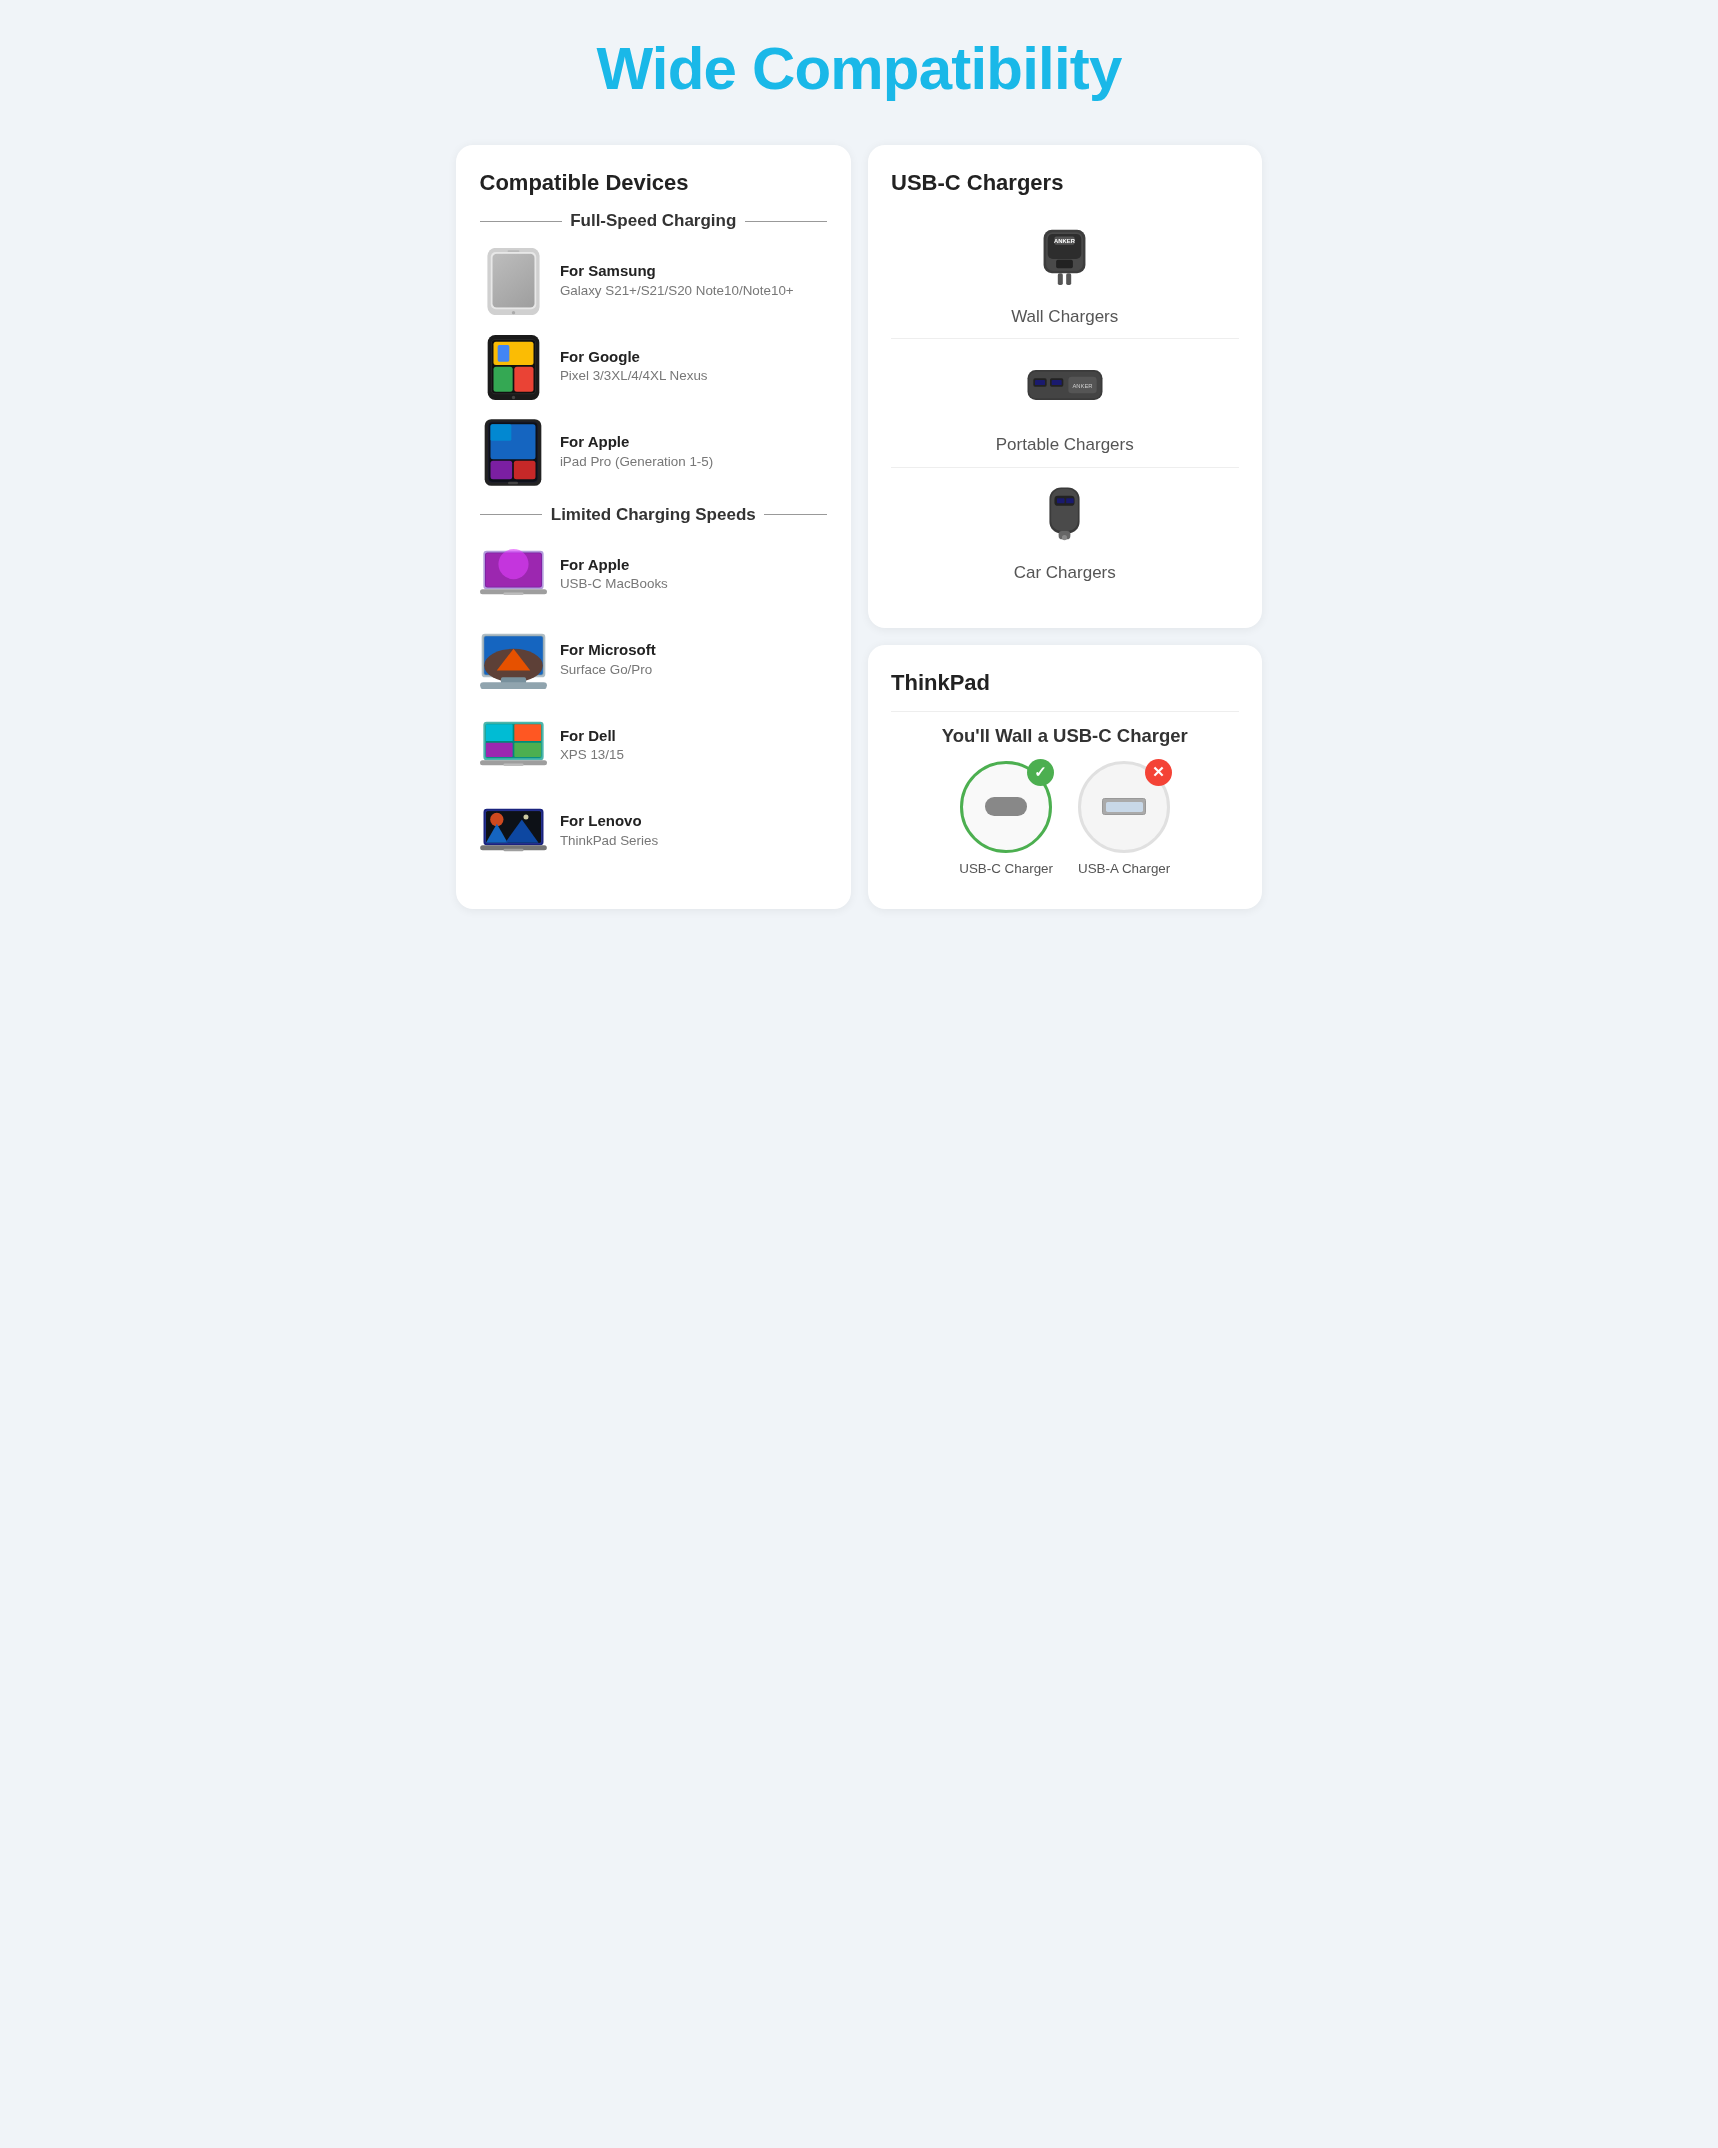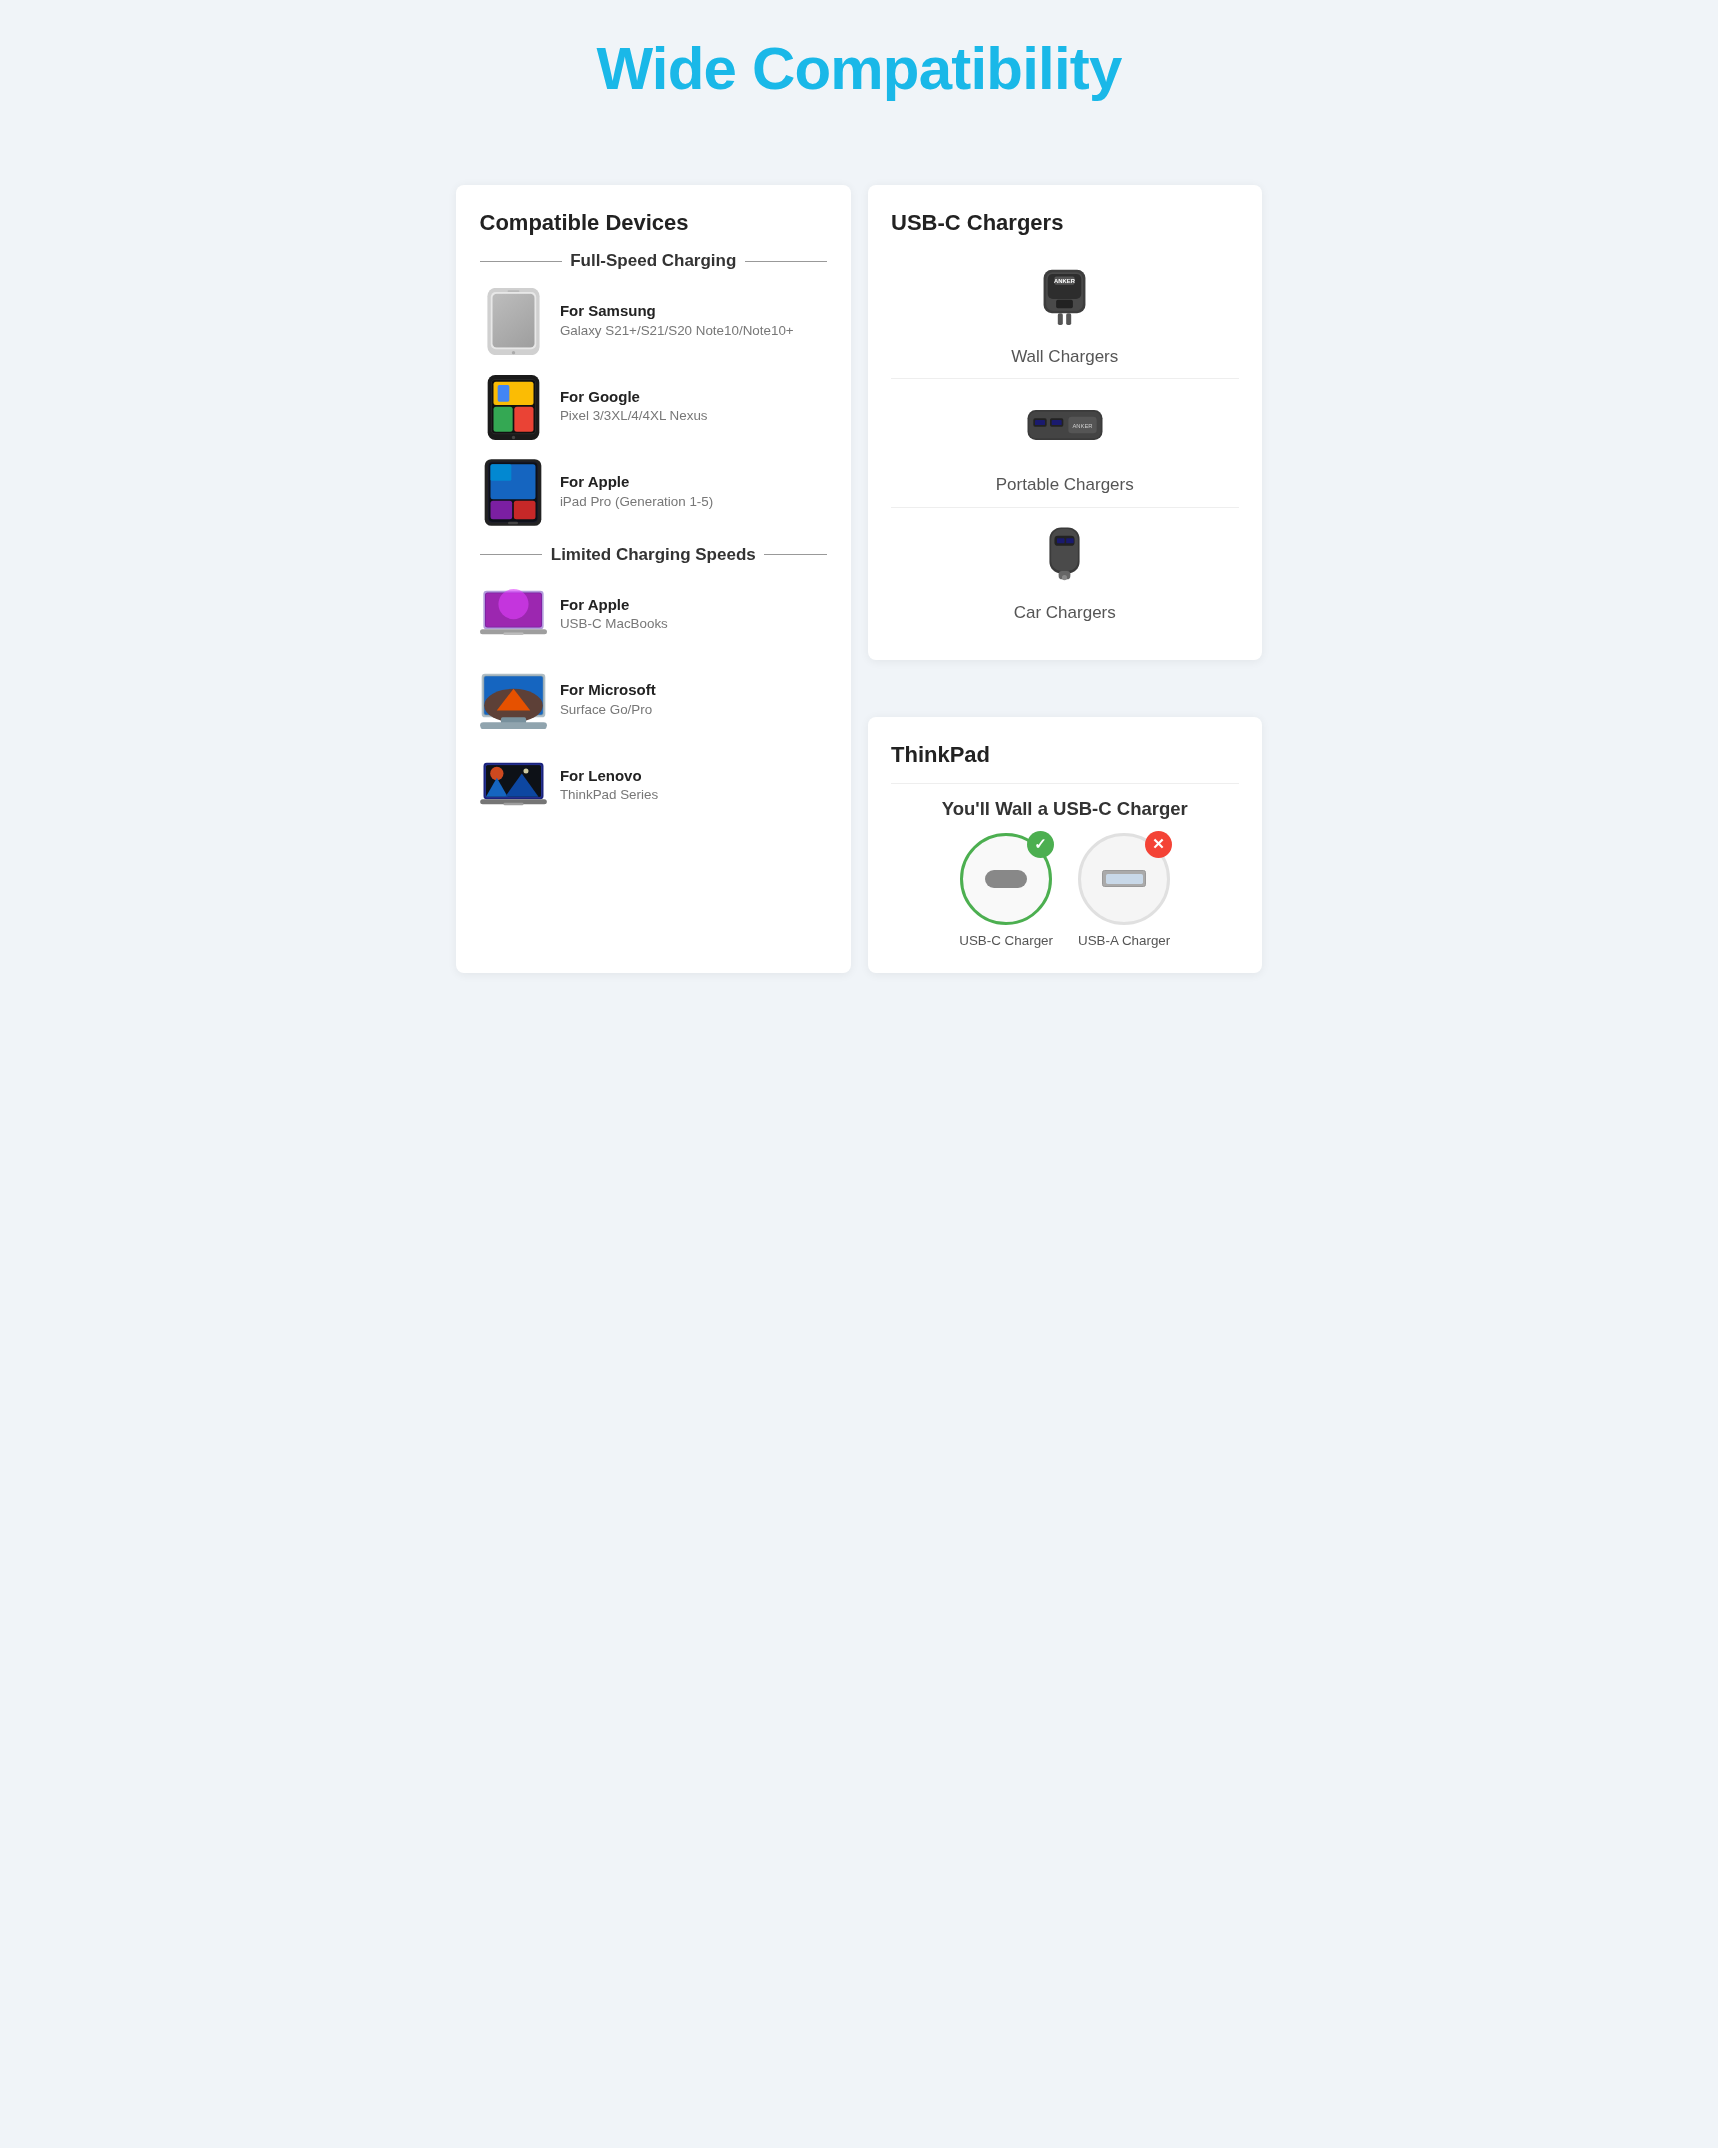--- a/index.html
+++ b/index.html
@@ -22,24 +22,23 @@
     }
     .main-grid {
       display: grid;
       grid-template-columns: 1fr 1fr;
       gap: 17px;
       width: 100%;
       max-width: 806px;
     }
     .card {
       background: #fff;
-      border-radius: 8px;
+      border-radius: 17px;
       padding: 25px 23.5px;
       box-shadow: 0 1.7px 10px rgba(0,0,0,0.06);
-      margin-top: 40px;
     }
     .card-title {
       font-size: 22px;
       font-weight: 700;
       color: #222;
       margin-bottom: 15px;
     }
     .section-divider {
       display: flex;
       align-items: center;
@@ -314,20 +313,40 @@
           <rect x="25" y="54" width="30" height="8" rx="2" fill="#78909c"></rect>
           <rect x="0" y="60" width="80" height="8" rx="4" fill="#90a4ae"></rect>
         </svg>
       </div>
       <div class="device-info">
         <div class="device-name">For Microsoft</div>
         <div class="device-models">Surface Go/Pro</div>
       </div>
     </div>
 
+    <div class="device-row">
+      <div class="device-image">
+        <svg width="67" height="52" viewBox="0 0 80 62" fill="none" xmlns="http://www.w3.org/2000/svg">
+          <rect x="4" y="2" width="72" height="46" rx="4" fill="#4db6ac"></rect>
+          <rect x="6" y="4" width="68" height="42" rx="3" fill="#26a69a"></rect>
+          <rect x="7" y="5" width="66" height="40" rx="2" fill="#00897b"></rect>
+
+          <rect x="7" y="5" width="32" height="20" rx="1" fill="#00bcd4"></rect>
+          <rect x="41" y="5" width="32" height="20" rx="1" fill="#ff5722"></rect>
+          <rect x="7" y="27" width="32" height="17" rx="1" fill="#9c27b0"></rect>
+          <rect x="41" y="27" width="32" height="17" rx="1" fill="#4caf50"></rect>
+          <rect x="0" y="48" width="80" height="6" rx="3" fill="#9e9e9e"></rect>
+          <rect x="28" y="52" width="24" height="3" rx="1.5" fill="#bdbdbd"></rect>
+        </svg>
+      </div>
+      <div class="device-info">
+        <div class="device-name">For Dell</div>
+        <div class="device-models">XPS 13/15</div>
+      </div>
+    </div>
 
     <div class="device-row">
       <div class="device-image">
         <svg width="67" height="50" viewBox="0 0 80 60" fill="none" xmlns="http://www.w3.org/2000/svg">
           <rect x="4" y="2" width="72" height="44" rx="4" fill="#1a237e"></rect>
           <rect x="6" y="4" width="68" height="40" rx="3" fill="#283593"></rect>
           <rect x="7" y="5" width="66" height="38" rx="2" fill="#1a1a2e"></rect>
 
           <rect x="7" y="5" width="66" height="38" rx="2" fill="#0d1117"></rect>
           <ellipse cx="20" cy="15" rx="8" ry="8" fill="#ff5722" opacity="0.8"></ellipse>

